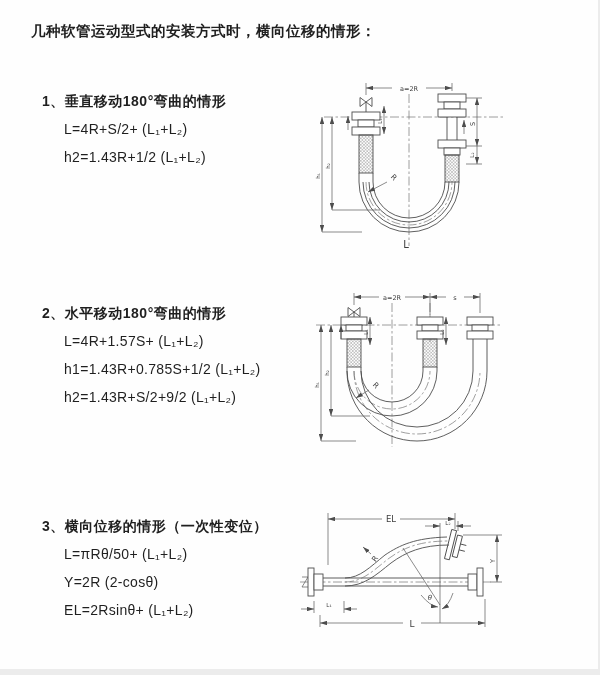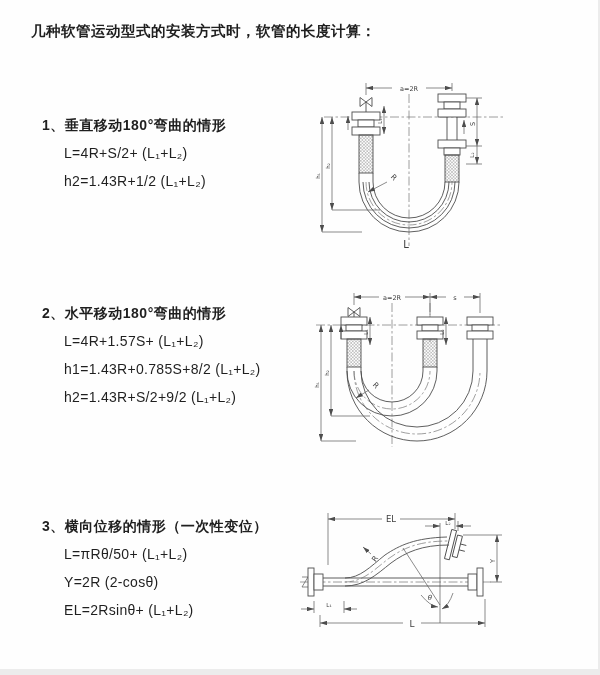--- a/index.html
+++ b/index.html
@@ -21,32 +21,32 @@
   svg text{fill:#3d3d3d;font-family:"DejaVu Sans",sans-serif;}
   .dimtxt{font-size:6.5px;}
   .dimtxt-s{font-size:5.5px;}
   .biglbl{font-size:10px;}
 </style>
 </head>
 <body>
 
 <div class="page">
 
-  <div class="title">几种软管运动型式的安装方式时，软管的长度计算：</div>
-
-  <section class="sec" style="top:116px">
+  <div class="title">几种软管运动型式的安装方式时，横向位移的情形：</div>
+
+  <section class="sec" style="top:92px">
     <div class="sec-heading">1、垂直移动180°弯曲的情形</div>
     <div class="formula">L=4R+S/2+ (L₁+L₂)</div>
     <div class="formula">h2=1.43R+1/2 (L₁+L₂)</div>
   </section>
 
   <section class="sec" style="top:304px">
     <div class="sec-heading">2、水平移动180°弯曲的情形</div>
     <div class="formula">L=4R+1.57S+ (L₁+L₂)</div>
-    <div class="formula">h1=1.43R+0.785S+8/2 (L₁+L₂)</div>
+    <div class="formula">h1=1.43R+0.785S+1/2 (L₁+L₂)</div>
     <div class="formula">h2=1.43R+S/2+9/2 (L₁+L₂)</div>
   </section>
 
   <section class="sec" style="top:517px">
     <div class="sec-heading">3、横向位移的情形（一次性变位）</div>
     <div class="formula">L=πRθ/50+ (L₁+L₂)</div>
     <div class="formula">Y=2R (2-cosθ)</div>
     <div class="formula">EL=2Rsinθ+ (L₁+L₂)</div>
   </section>
 

